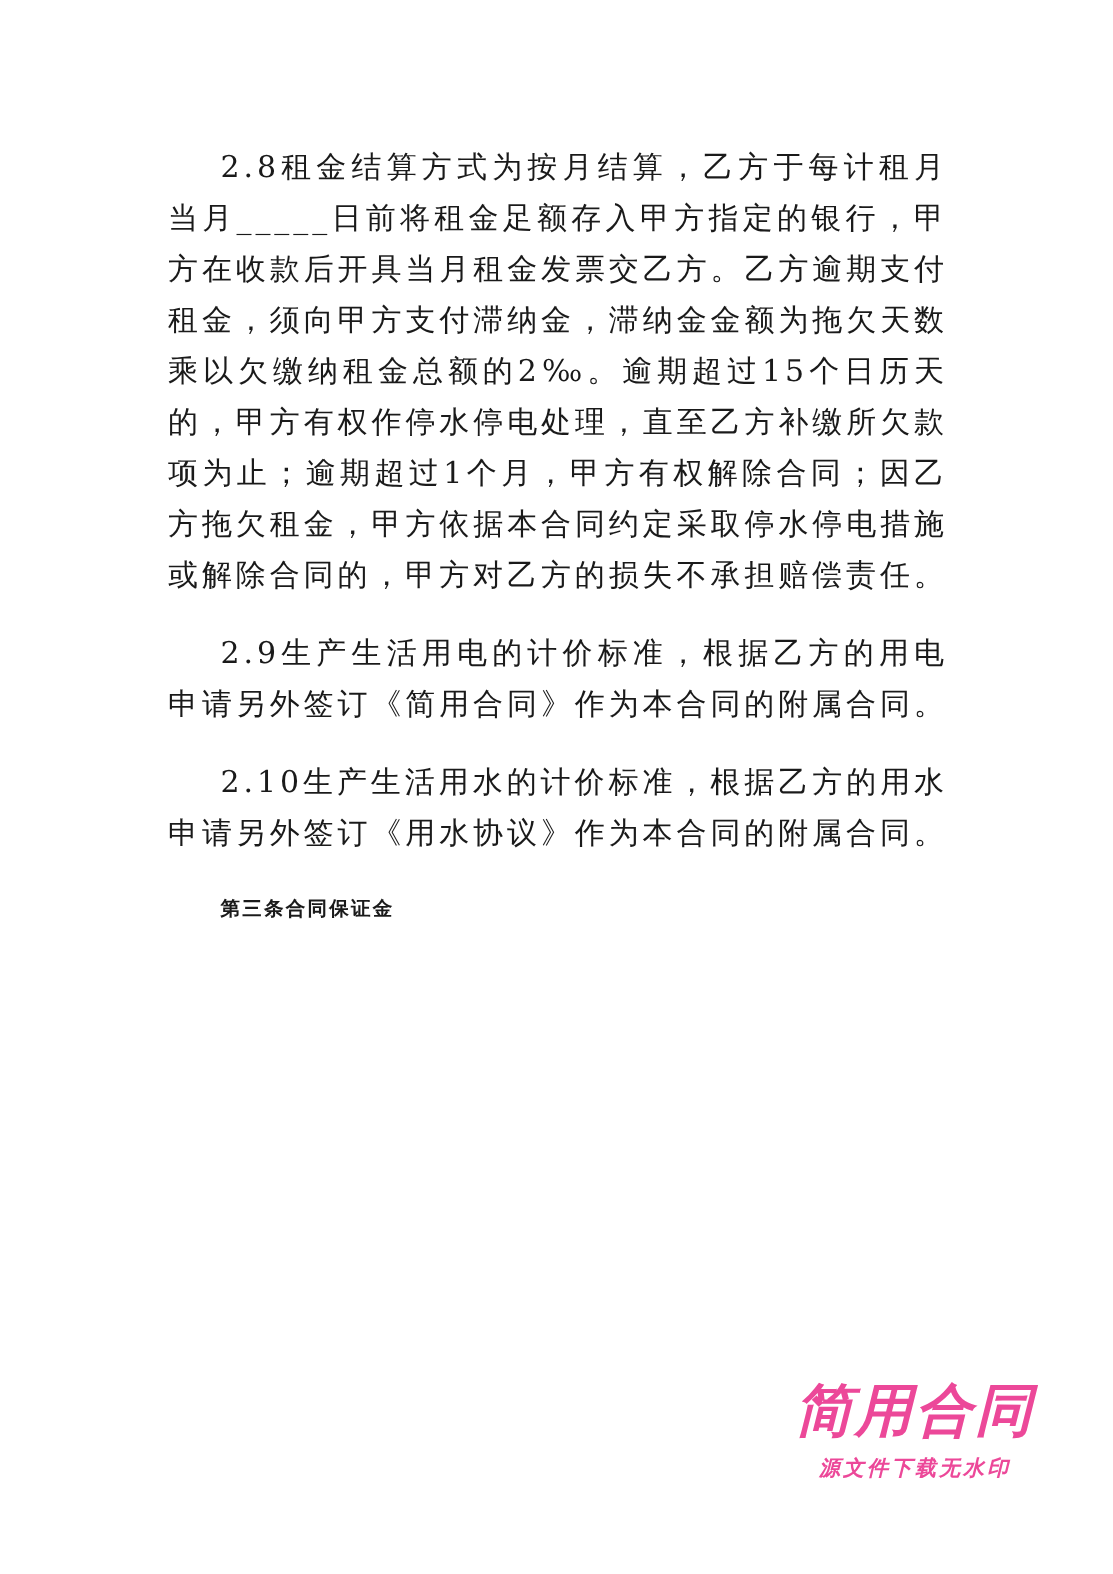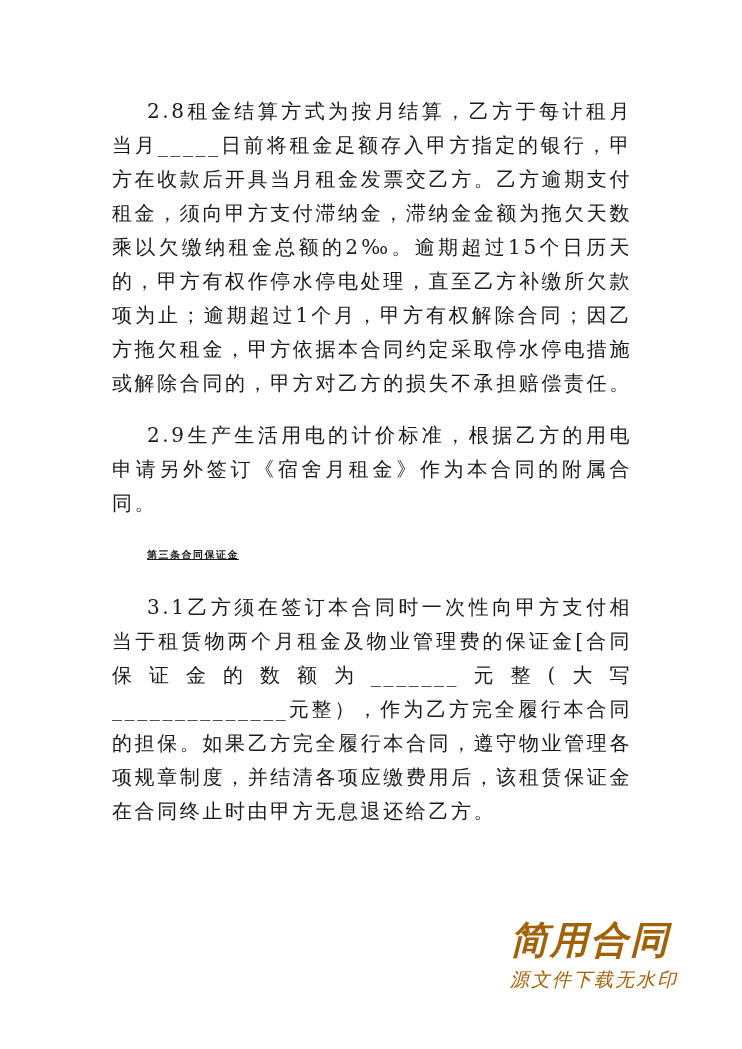--- a/index.html
+++ b/index.html
@@ -2,31 +2,31 @@
 <html><head>
   <meta charset="utf-8">
   <style>
     html, body { margin: 0; padding: 0; }
     body {
       width: 742px; height: 1049px; background: #ffffff; position: relative; overflow: hidden;
       font-family: "DejaVu Serif", "Liberation Serif", serif; color: #1a1a1a;
     }
     .page { position: absolute; left: 112px; top: 94px; width: 520px; }
     .p { font-size: 20px; line-height: 34px; letter-spacing: 2.6px; text-indent: 35px; margin: 0 0 18px 0; text-align: justify; }
-    .h { font-size: 10px; font-weight: bold; line-height: 34px; letter-spacing: 1.5px; margin: 0 0 18px 35px; text-decoration: underline; }
-    .wm { position: absolute; left: 510px; top: 918px; width: 200px; color: #a16207; font-family: "DejaVu Sans", "Liberation Sans", sans-serif; font-style: italic; }
+    .h { font-size: 13px; font-weight: bold; line-height: 34px; letter-spacing: 1.5px; margin: 0 0 18px 35px; }
+    .wm { position: absolute; left: 510px; top: 918px; width: 200px; text-align: center; color: #ec4899; font-family: "DejaVu Sans", "Liberation Sans", sans-serif; font-style: italic; }
     .wm .big { font-size: 38px; font-weight: bold; letter-spacing: 2px; line-height: 44px; }
-    .wm .small { font-size: 19px; font-weight: normal; letter-spacing: 2px; line-height: 30px; margin-top: 2px; }
+    .wm .small { font-size: 14px; font-weight: bold; letter-spacing: 2px; line-height: 30px; margin-top: 2px; }
   </style>
 </head>
 <body>
 
 <div class="page">
   <p class="p">2.8租金结算方式为按月结算，乙方于每计租月当月_____日前将租金足额存入甲方指定的银行，甲方在收款后开具当月租金发票交乙方。乙方逾期支付租金，须向甲方支付滞纳金，滞纳金金额为拖欠天数乘以欠缴纳租金总额的2‰。逾期超过15个日历天的，甲方有权作停水停电处理，直至乙方补缴所欠款项为止；逾期超过1个月，甲方有权解除合同；因乙方拖欠租金，甲方依据本合同约定采取停水停电措施或解除合同的，甲方对乙方的损失不承担赔偿责任。</p>
-  <p class="p">2.9生产生活用电的计价标准，根据乙方的用电申请另外签订《宿舍月租金》作为本合同的附属合同。</p>
+  <p class="p">2.9生产生活用电的计价标准，根据乙方的用电申请另外签订《简用合同》作为本合同的附属合同。</p>
+  <p class="p">2.10生产生活用水的计价标准，根据乙方的用水申请另外签订《用水协议》作为本合同的附属合同。</p>
   <div class="h">第三条合同保证金</div>
-  <p class="p">3.1乙方须在签订本合同时一次性向甲方支付相当于租赁物两个月租金及物业管理费的保证金[合同保证金的数额为_______元整(大写______________元整），作为乙方完全履行本合同的担保。如果乙方完全履行本合同，遵守物业管理各项规章制度，并结清各项应缴费用后，该租赁保证金在合同终止时由甲方无息退还给乙方。</p>
 </div>
 
 <div class="wm">
   <div class="big">简用合同</div>
   <div class="small">源文件下载无水印</div>
 </div>
 
 </body></html>

